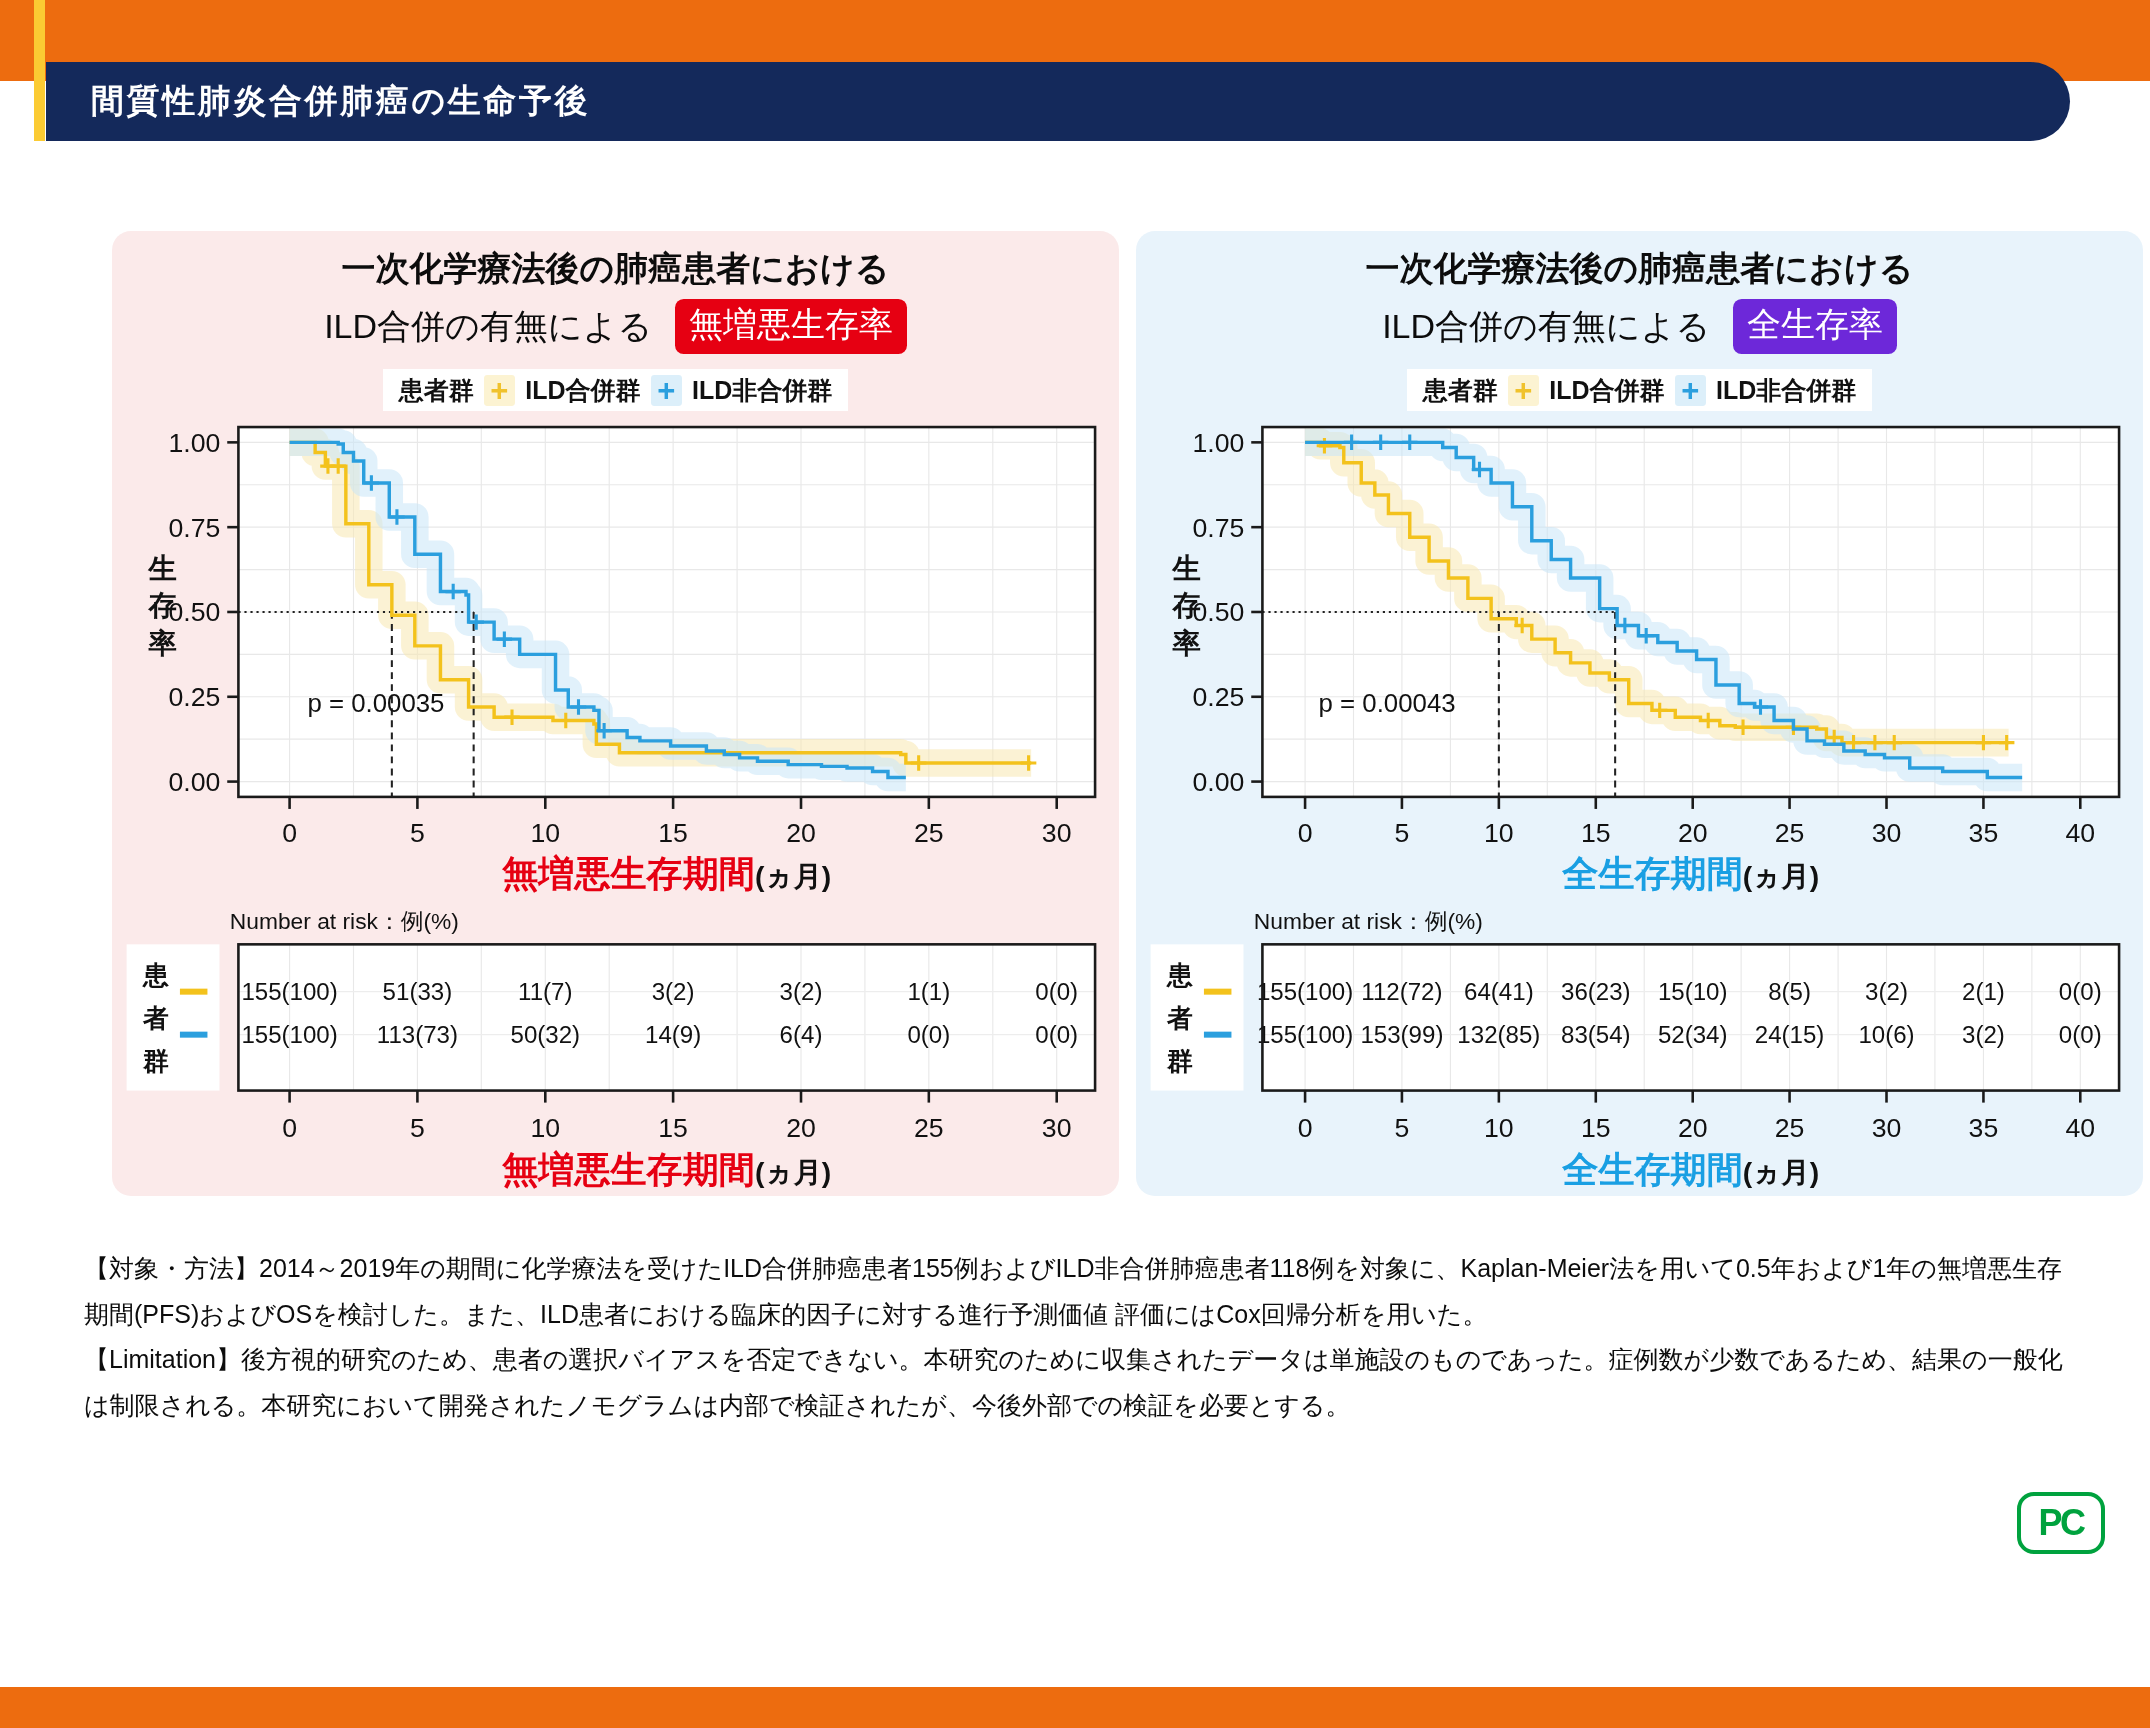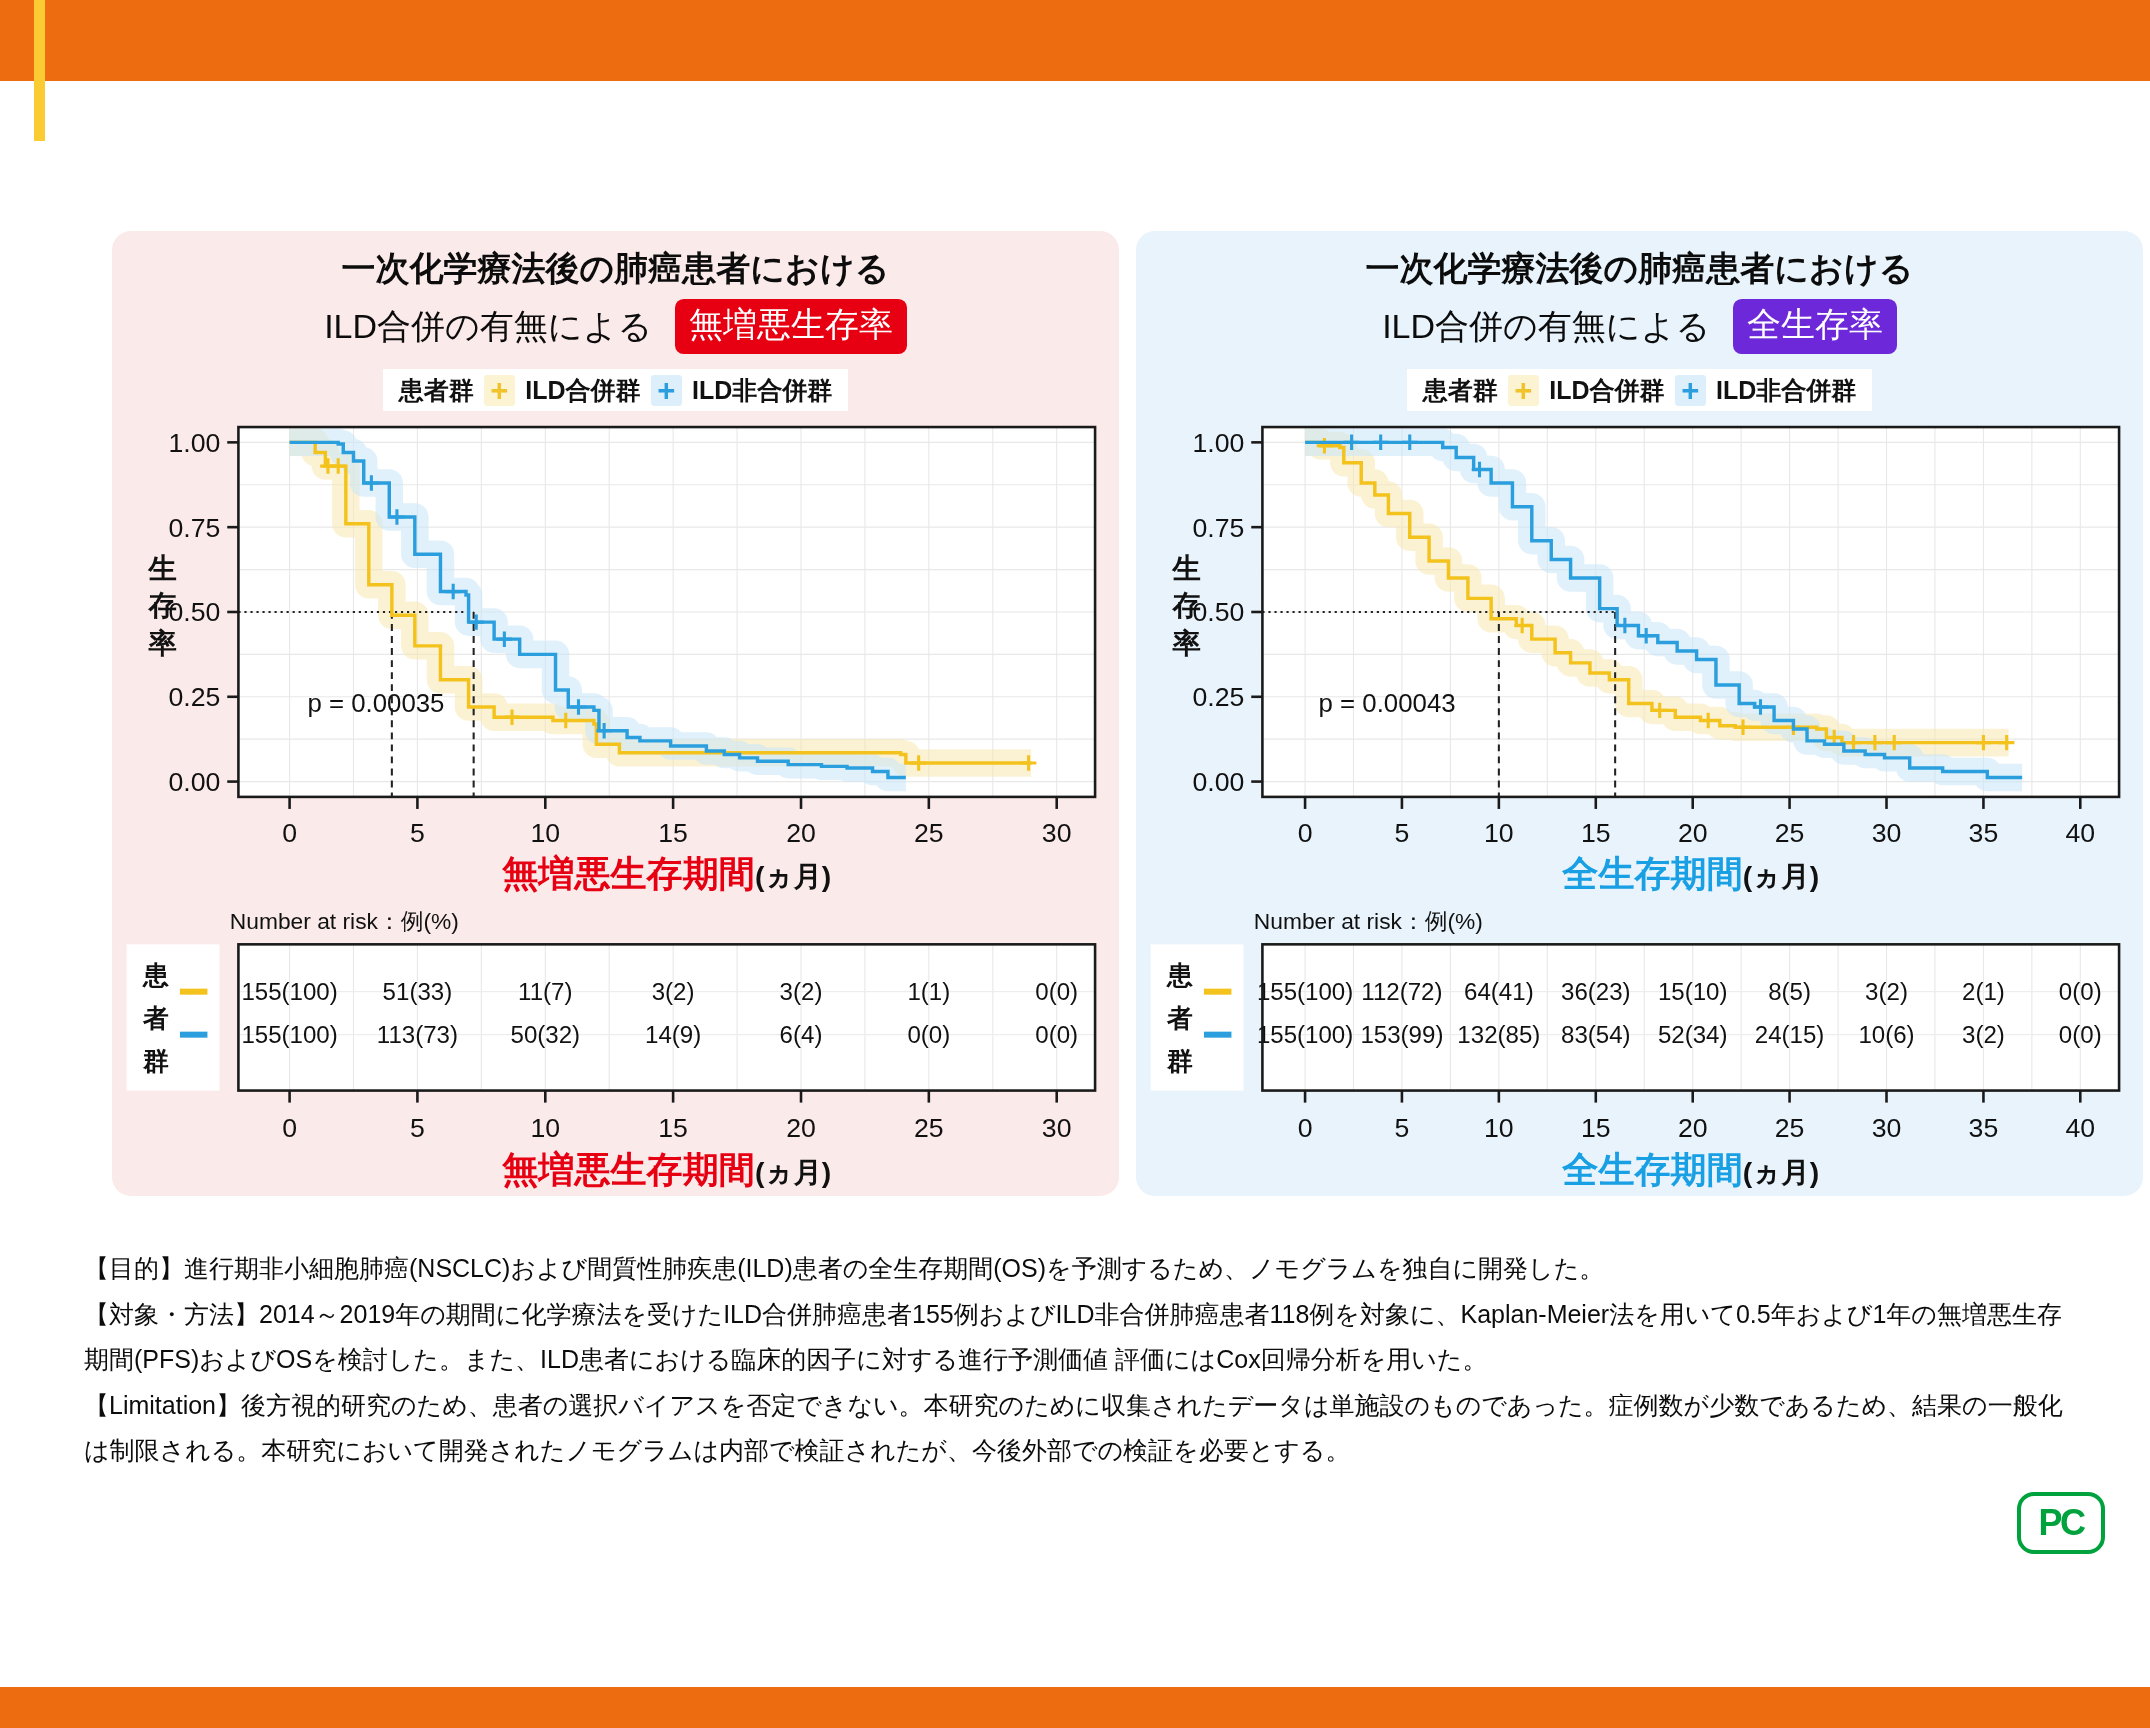--- a/index.html
+++ b/index.html
@@ -36,20 +36,23 @@
           border-radius:17px;display:flex;align-items:center;justify-content:center;box-sizing:border-box;
           font-weight:bold;font-size:36px;color:#00A23E;letter-spacing:-2.6px;background:#fff;}
   .bottombar{position:absolute;left:0;top:1687px;width:2151px;height:41px;background:#ED6C0F;}
 </style>
 </head>
 <body>
 
 <div class="page">
   <div class="topbar"></div>
   <div class="stripe"></div>
+  <div class="titlebar">
+    <span class="t">間質性肺炎合併肺癌の生命予後</span>
+  </div>
 
   <section class="panel pfs">
     <div class="p-title">一次化学療法後の肺癌患者における</div>
     <div class="p-title-row">
       <span>ILD合併の有無による</span>
       <span class="badge red">無増悪生存率</span>
     </div>
     <div class="legend">
       <div class="legend-inner">
         <span>患者群</span>
@@ -358,21 +361,20 @@
         <text x="865.6" y="266" font-size="31" text-anchor="middle" fill="#111">30</text>
         <line x1="978.3" y1="212" x2="978.3" y2="226" stroke="#1a1a1a" stroke-width="3"></line>
         <text x="978.3" y="266" font-size="31" text-anchor="middle" fill="#111">35</text>
         <line x1="1090.9" y1="212" x2="1090.9" y2="226" stroke="#1a1a1a" stroke-width="3"></line>
         <text x="1090.9" y="266" font-size="31" text-anchor="middle" fill="#111">40</text>
         <text x="638" y="318" text-anchor="middle"><tspan font-size="42" font-weight="bold" fill="#199FE3">全生存期間</tspan><tspan font-size="33" font-weight="600" fill="#111">(ヵ月)</tspan></text>
       </svg>
   </section>
 
   <div class="notes">
-    <p>【目的】進行期非小細胞肺癌(NSCLC)および間質性肺疾患(ILD)患者の全生存期間(OS)を予測するため、ノモグラムを独自に開発した。</p>
     <p>【対象・方法】2014～2019年の期間に化学療法を受けたILD合併肺癌患者155例およびILD非合併肺癌患者118例を対象に、Kaplan-Meier法を用いて0.5年および1年の無増悪生存期間(PFS)およびOSを検討した。また、ILD患者における臨床的因子に対する進行予測価値 評価にはCox回帰分析を用いた。</p>
     <p>【Limitation】後方視的研究のため、患者の選択バイアスを否定できない。本研究のために収集されたデータは単施設のものであった。症例数が少数であるため、結果の一般化は制限される。本研究において開発されたノモグラムは内部で検証されたが、今後外部での検証を必要とする。</p>
   </div>
 
   <div class="pclogo">
     <span>PC</span>
   </div>
 
   <div class="bottombar"></div>
 </div>

